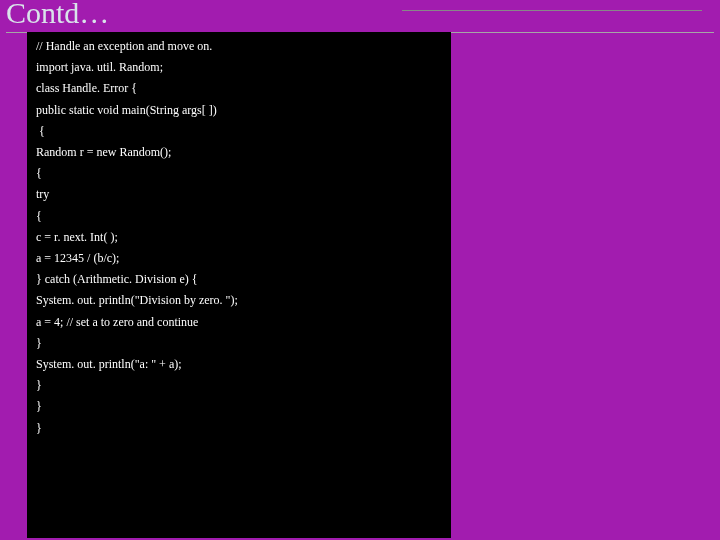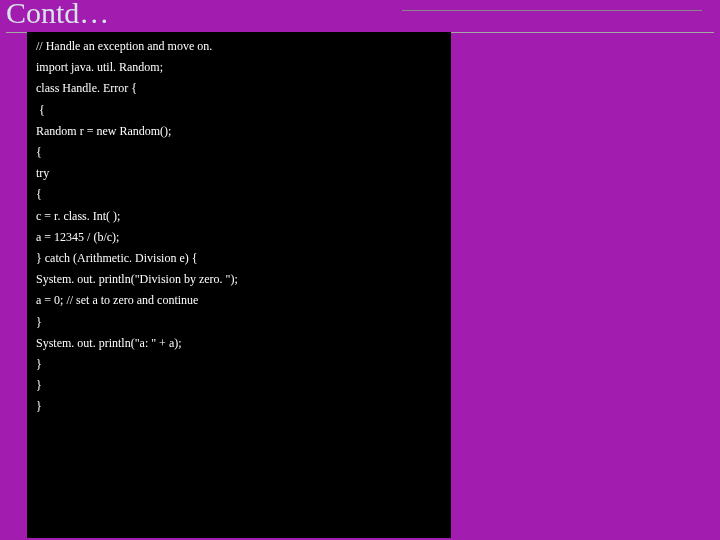--- a/index.html
+++ b/index.html
@@ -16,30 +16,31 @@
 
   <div class="title-wrap">
     <span class="title">Contd…</span>
     <div class="title-right"></div>
   </div>
 
   <div class="code-box">
     <div> // Handle an exception and move on.</div>
     <div> import java. util. Random;</div>
     <div> class Handle. Error {</div>
+    <div> public static void main(String args[ ])</div>
     <div>  {</div>
     <div> Random r = new Random();</div>
     <div> {</div>
     <div> try</div>
     <div> {</div>
-    <div> c = r. class. Int( );</div>
+    <div> c = r. next. Int( );</div>
     <div> a = 12345 / (b/c);</div>
     <div> } catch (Arithmetic. Division e) {</div>
     <div> System. out. println("Division by zero. ");</div>
-    <div> a = 0; // set a to zero and continue</div>
+    <div> a = 4; // set a to zero and continue</div>
     <div> }</div>
     <div> System. out. println("a: " + a);</div>
     <div> }</div>
     <div> }</div>
     <div> }</div>
   </div>
 
 </div>
 
 </body></html>

